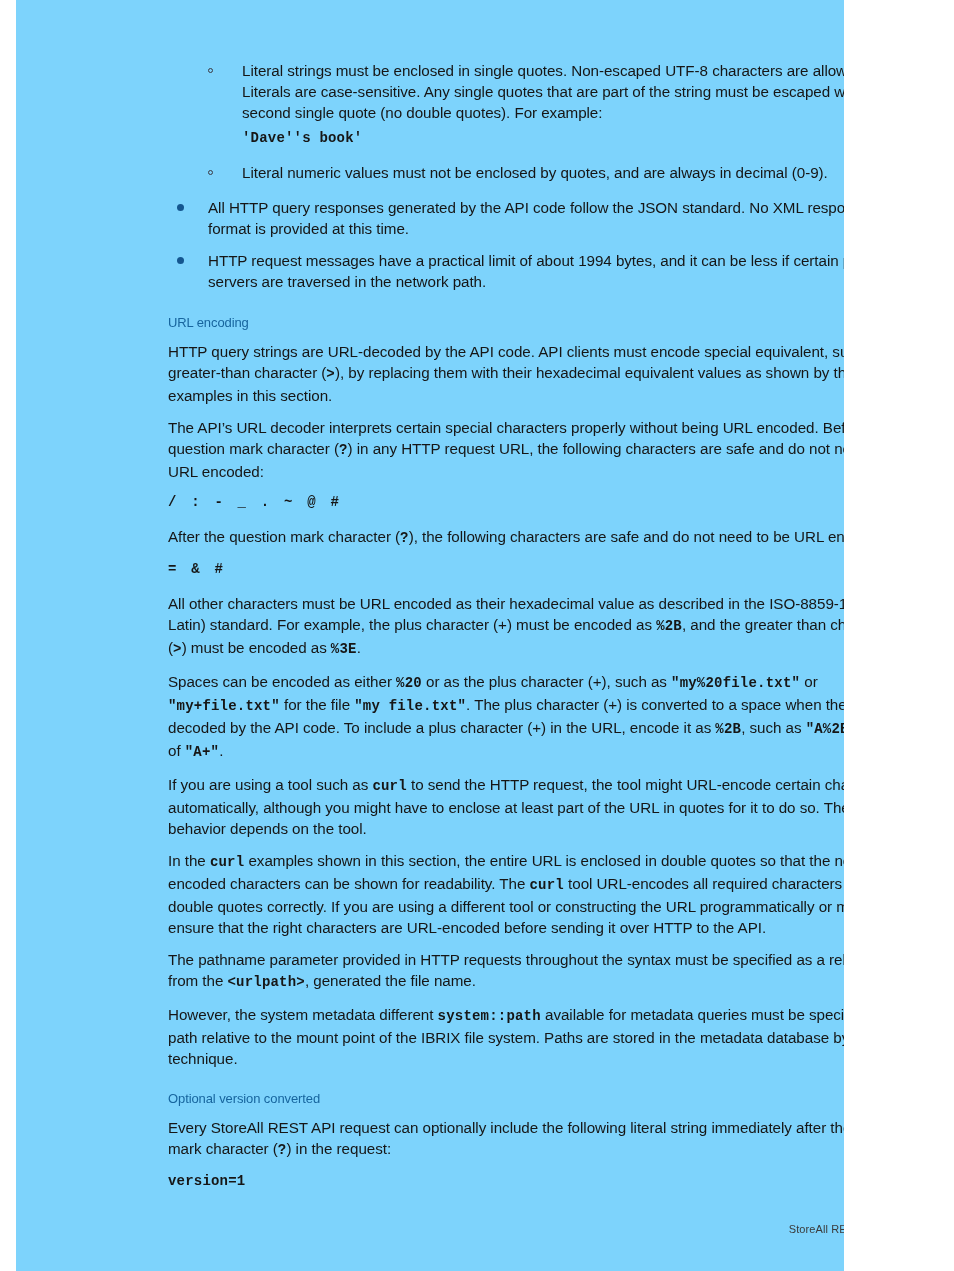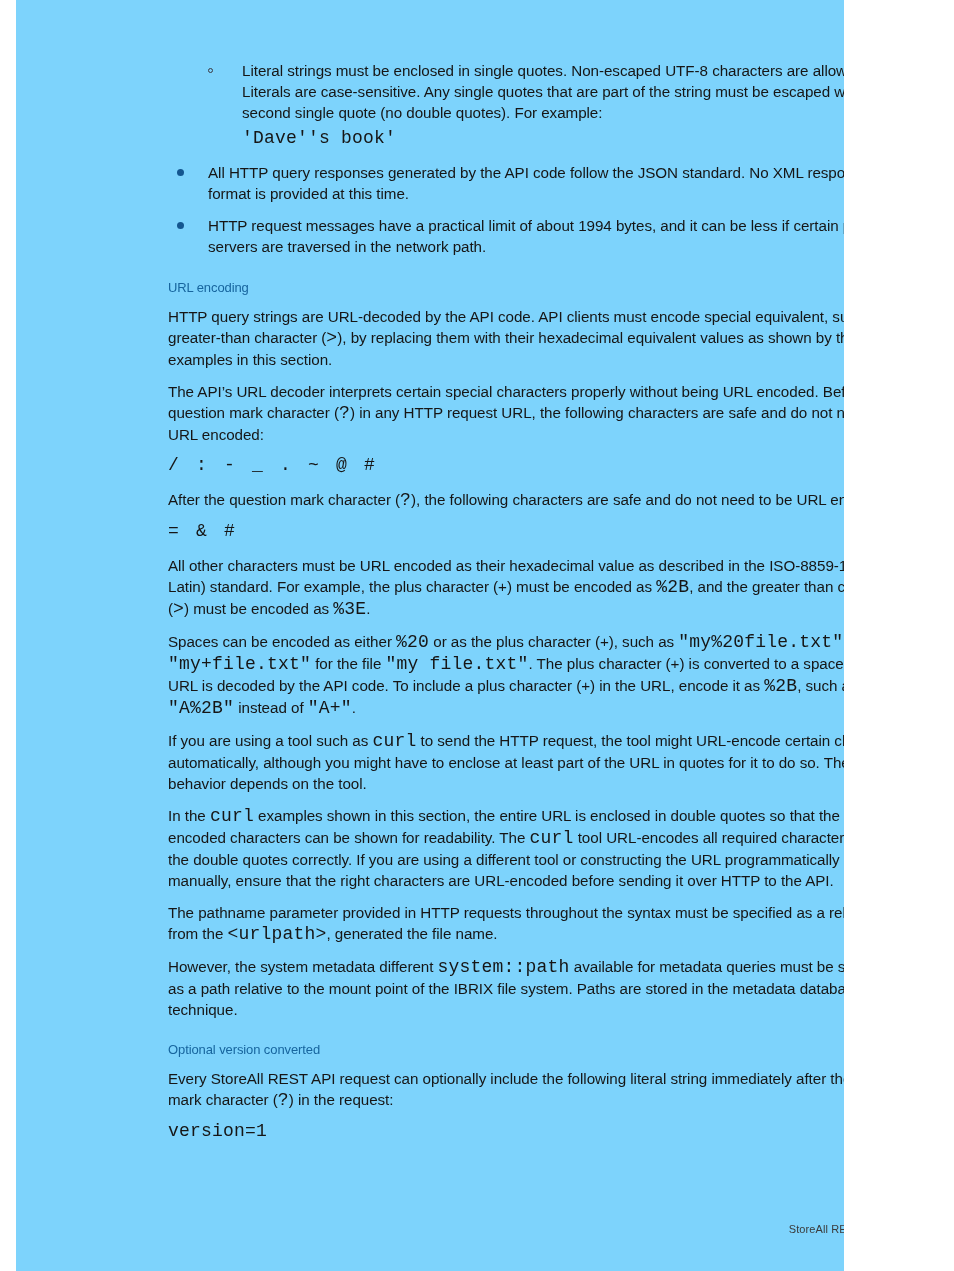--- a/index.html
+++ b/index.html
@@ -48,23 +48,24 @@
     line-height: 22px;
     color: #17659E;
     margin: 19px 0 7px 0;
     letter-spacing: -0.1px;
     font-weight: 400;
   }
   .heading.first { margin-top: 20px; }
 
   code, .mono, .codeline {
     font-family: "Liberation Mono", "DejaVu Sans Mono", monospace;
-    font-size: 18px;
+    font-size: 14px;
     letter-spacing: 0.2px;
     color: #161616;
+    font-weight: bold;
   }
 
   .codeline {
     margin: 6px 0 14px 0;
     line-height: 19px;
     display: block;
   }
   .codeline.spaced { letter-spacing: 3.2px; }
 
   
@@ -130,20 +131,23 @@
 <body>
 
 <div class="page">
   <div class="content">
 
     <ul class="lvl2">
       <li>
         <p class="para">Literal strings must be enclosed in single quotes. Non-escaped UTF-8 characters are allowed. Literals are case-sensitive. Any single quotes that are part of the string must be escaped with a second single quote (no double quotes). For example:</p>
         <span class="codeline">'Dave''s book'</span>
       </li>
+      <li>
+        <p class="para">Literal numeric values must not be enclosed by quotes, and are always in decimal (0-9).</p>
+      </li>
     </ul>
 
     <ul class="lvl1">
       <li>
         <p class="para">All HTTP query responses generated by the API code follow the JSON standard. No XML response format is provided at this time.</p>
       </li>
       <li>
         <p class="para">HTTP request messages have a practical limit of about 1994 bytes, and it can be less if certain proxy servers are traversed in the network path.</p>
       </li>
     </ul>

